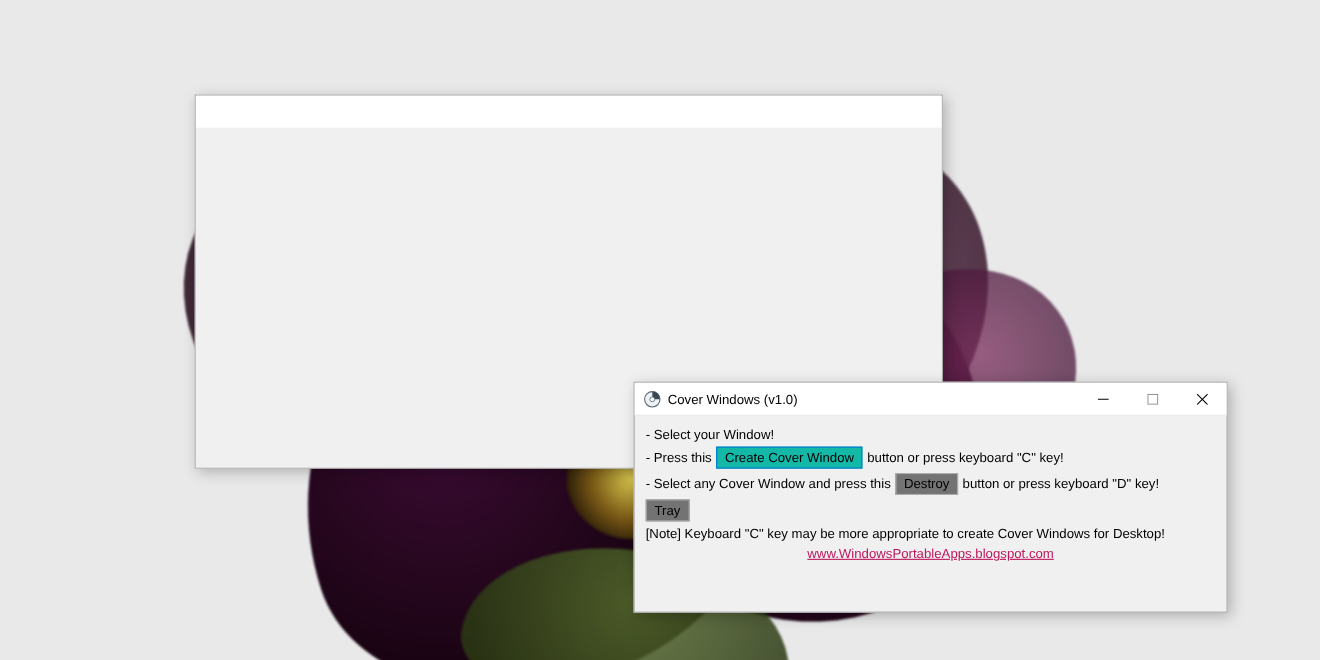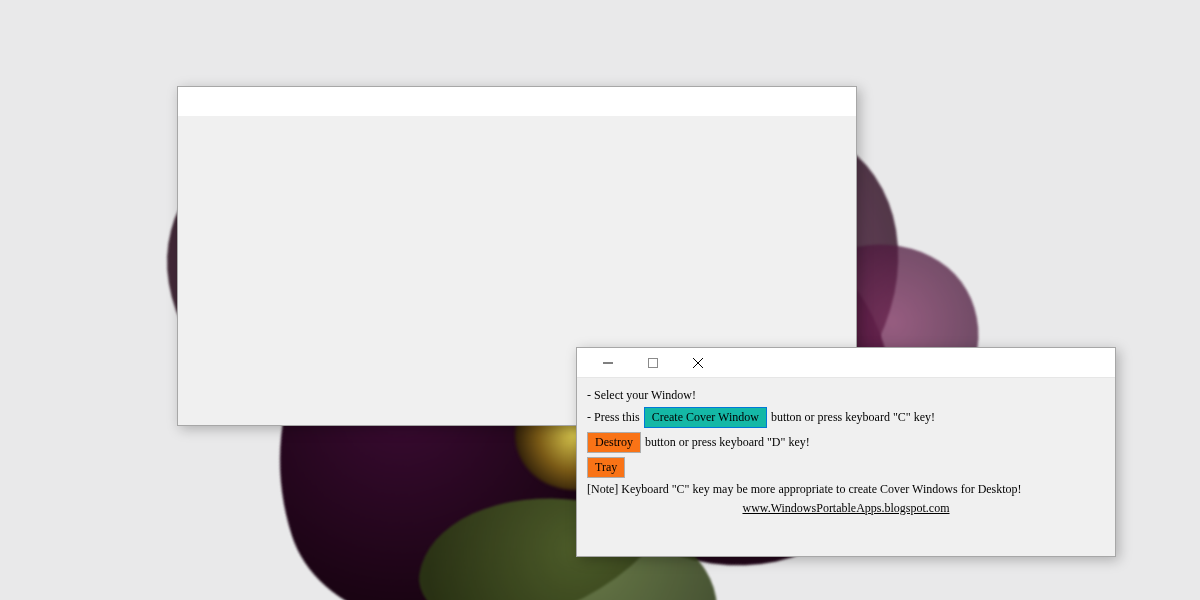--- a/index.html
+++ b/index.html
@@ -88,33 +88,32 @@
     width: 540px; height: 210px;
   }
   .coverwin .body {
     padding: 6px 10px 4px 10px;
   }
   .row {
     display: flex; align-items: center;
     margin: 4px 0;
     gap: 4px;
     white-space: nowrap;
-    font-family: Liberation Serif, serif;
   }
   .btn {
     font: inherit;
     padding: 2px 7px;
-    background: #f97316;
+    background: #737373;
     border: 1px solid #adadad;
   }
   .btn.primary {
     border: 1px solid #0078d7;
     background: #14b8a6;
   }
-  .link { color: #000000; text-decoration: underline; }
+  .link { color: #be185d; text-decoration: underline; }
   .centerrow { justify-content: center; }
   .appicon {
     width:16px; height:16px; display:inline-block;
   }
 </style>
 </head>
 <body>
 
 <div class="desktop">
   <div class="petal p3"></div>
@@ -128,20 +127,30 @@
 
 <div class="win blankwin">
   <div class="titlebar">
     <span class="title"></span>
   </div>
   <div class="body"></div>
 </div>
 
 <div class="win coverwin">
   <div class="titlebar">
+    <span class="title">
+      <span class="appicon">
+        <svg viewBox="0 0 16 16" width="16" height="16">
+          <circle cx="8" cy="8" r="7" fill="#eef2f4" stroke="#5a6a74" stroke-width="1"></circle>
+          <path d="M8 1 A7 7 0 0 1 15 8 L8 8 Z" fill="#3a4650"></path>
+          <circle cx="8" cy="8" r="2.2" fill="#ffffff" stroke="#5a6a74" stroke-width="0.8"></circle>
+        </svg>
+      </span>
+      <span>Cover Windows (v1.0)</span>
+    </span>
     <div class="sysbtns">
       <div class="sysbtn" title="Minimize">
         <svg width="10" height="10">
             <line x1="0" y1="5" x2="10" y2="5" stroke="#000" stroke-width="1"></line>
           </svg>
       </div>
       <div class="sysbtn" title="Maximize" style="color:#8a8a8a">
         <svg width="10" height="10">
             <rect x="0.5" y="0.5" width="9" height="9" fill="none" stroke="#8a8a8a" stroke-width="1"></rect>
           </svg>
@@ -161,20 +170,21 @@
       <span>- Select your Window!</span>
     </div>
 
     <div class="row">
       <span>- Press this</span>
       <button class="btn primary">Create Cover Window</button>
       <span>button or press keyboard "C" key!</span>
     </div>
 
     <div class="row">
+      <span>- Select any Cover Window and press this</span>
       <button class="btn">Destroy</button>
       <span>button or press keyboard "D" key!</span>
     </div>
 
     <div class="row">
       <button class="btn">Tray</button>
     </div>
 
     <div class="row">
       <span>[Note] Keyboard "C" key may be more appropriate to create Cover Windows for Desktop!</span>

